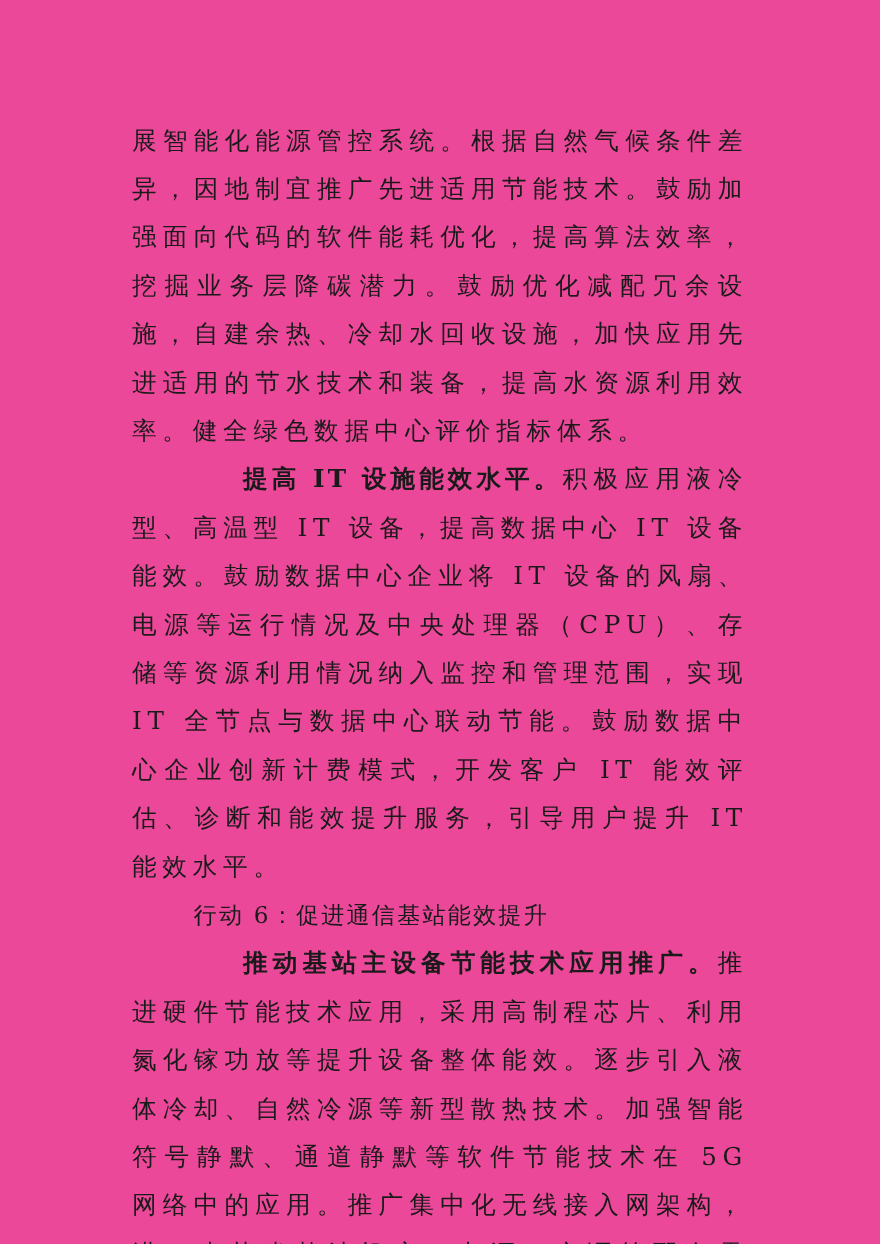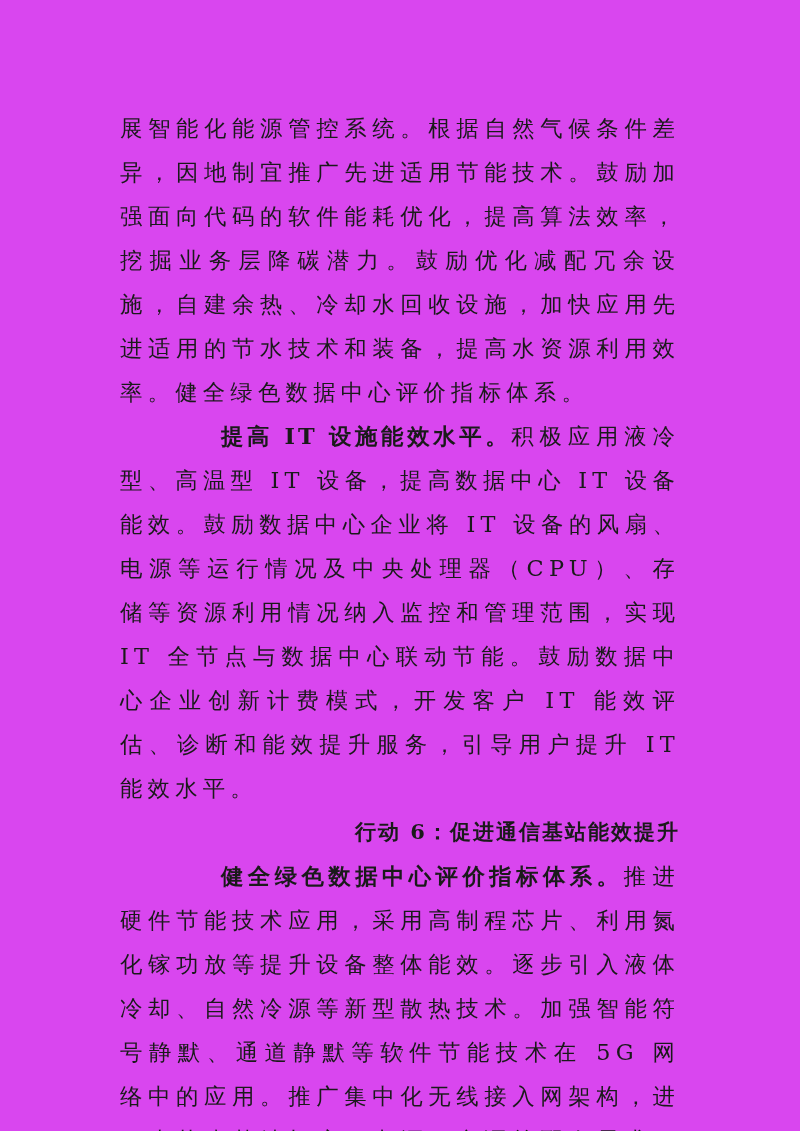--- a/index.html
+++ b/index.html
@@ -1,35 +1,35 @@
 <!DOCTYPE html>
 <html><head>
 <meta charset="utf-8">
 <style>
   html, body { margin: 0; padding: 0; background: #ffffff; }
   body { width: 800px; height: 1131px; position: relative; overflow: hidden; }
   .page {
     position: absolute; left: 0; top: 0; width: 800px; height: 1131px;
-    background: #d946ef;
+    background: #ec4899;
   }
   .content {
     position: absolute; left: 120px; top: 106px; width: 560px;
     font-family: "DejaVu Serif", "Liberation Serif", serif;
     font-size: 22.4px; line-height: 44px; color: #1a1a1a;
   }
   .para {
     margin: 0; padding: 0;
     text-align: justify; text-align-last: left;
     letter-spacing: 5.2px;
   }
   .para.indent { text-indent: 56px; }
   .lead { font-weight: bold; letter-spacing: 3px; margin-left: 45px; }
   .heading {
     margin: 0; padding: 0; text-indent: 56px;
-    font-weight: bold; letter-spacing: 2px; font-size: 21px; text-align: right;
+    font-weight: normal; letter-spacing: 2px; font-size: 21px;
   }
   .page-number {
     position: absolute; left: 0; width: 800px; top: 1047px;
     text-align: center;
     font-family: "Liberation Serif", "DejaVu Serif", serif;
     font-size: 14px; color: #333;
   }
 </style>
 </head>
 <body>
@@ -41,19 +41,19 @@
       <span>展智能化能源管控系统。根据自然气候条件差异，因地制宜推广先进适用节能技术。鼓励加强面向代码的软件能耗优化，提高算法效率，挖掘业务层降碳潜力。鼓励优化减配冗余设施，自建余热、冷却水回收设施，加快应用先进适用的节水技术和装备，提高水资源利用效率。健全绿色数据中心评价指标体系。</span>
     </p>
 
     <p class="para indent">
       <span class="lead">提高 IT 设施能效水平。</span><span>积极应用液冷型、高温型 IT 设备，提高数据中心 IT 设备能效。鼓励数据中心企业将 IT 设备的风扇、电源等运行情况及中央处理器（CPU）、存储等资源利用情况纳入监控和管理范围，实现 IT 全节点与数据中心联动节能。鼓励数据中心企业创新计费模式，开发客户 IT 能效评估、诊断和能效提升服务，引导用户提升 IT 能效水平。</span>
     </p>
 
     <p class="heading">行动 6：促进通信基站能效提升</p>
 
     <p class="para indent">
-      <span class="lead">健全绿色数据中心评价指标体系。</span><span>推进硬件节能技术应用，采用高制程芯片、利用氮化镓功放等提升设备整体能效。逐步引入液体冷却、自然冷源等新型散热技术。加强智能符号静默、通道静默等软件节能技术在 5G 网络中的应用。推广集中化无线接入网架构，进一步节省基站机房、电源、空调等配套需求。到 2025 年，5G 基站能效提升 20%以上。</span>
+      <span class="lead">推动基站主设备节能技术应用推广。</span><span>推进硬件节能技术应用，采用高制程芯片、利用氮化镓功放等提升设备整体能效。逐步引入液体冷却、自然冷源等新型散热技术。加强智能符号静默、通道静默等软件节能技术在 5G 网络中的应用。推广集中化无线接入网架构，进一步节省基站机房、电源、空调等配套需求。到 2025 年，5G 基站能效提升 20%以上。</span>
     </p>
 
   </div>
 
   <div class="page-number">7</div>
 </div>
 
 </body></html>

